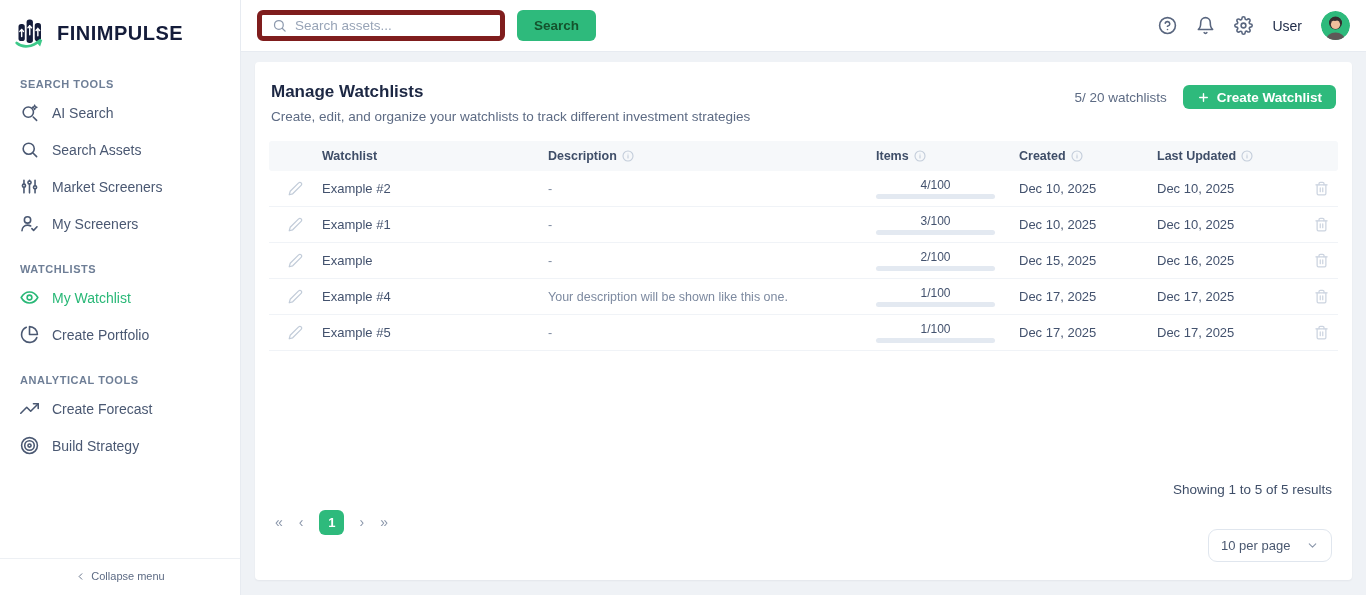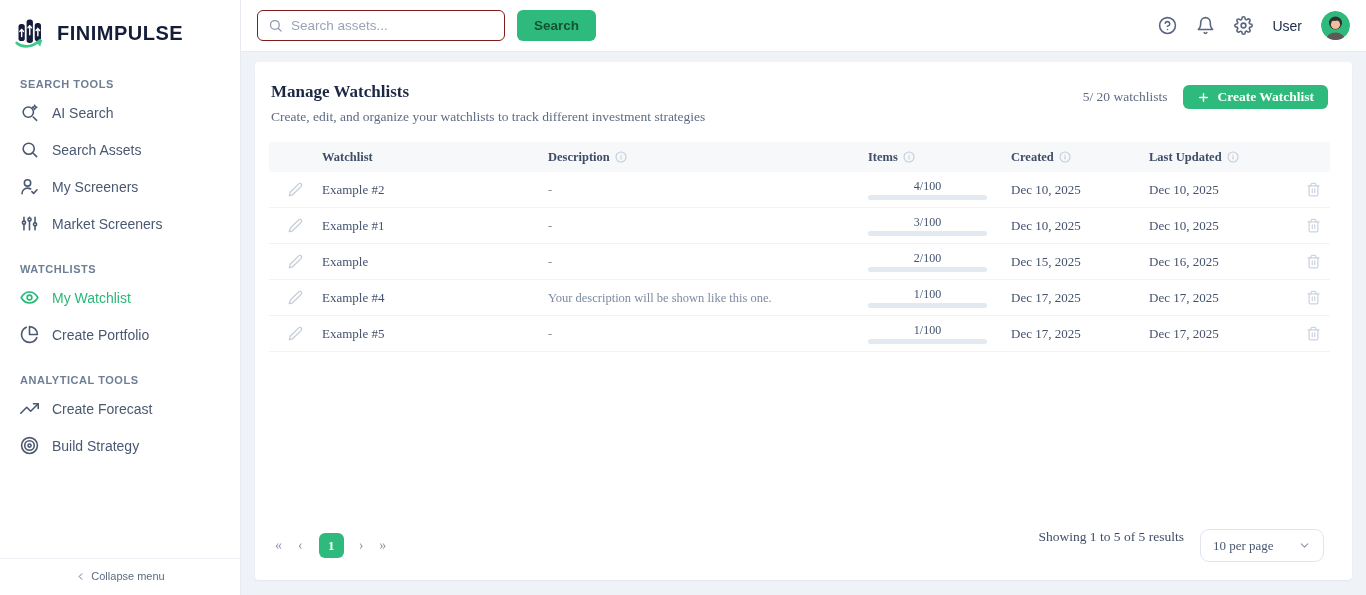--- a/index.html
+++ b/index.html
@@ -16,33 +16,33 @@
   .side-item { display:flex; align-items:center; gap:13px; padding:9px 20px; font-size:14px; color:#4a5872; cursor:pointer; }
   .side-item .ic { width:19px; height:19px; color:#4a5872; display:flex; }
   .side-item.active, .side-item.active .ic { color:#29b877; }
   .ic svg { width:100%; height:100%; display:block; }
   .collapse-row { border-top:1px solid #edf0f4; padding:11px 0 13px; display:flex; align-items:center; justify-content:center; gap:5px; font-size:11px; color:#5d6b84; cursor:pointer; }
   .collapse-row .ic { width:11px; height:11px; color:#5d6b84; }
 
   
   .right-col { flex:1 1 auto; display:flex; flex-direction:column; min-width:0; }
   .topbar { height:52px; flex:0 0 52px; background:#fff; border-bottom:1px solid #e7ebf1; display:flex; align-items:center; padding:0 16px; gap:12px; }
-  .search-box { width:248px; height:31px; border:1px solid #7f1d1d; border-radius:6px; display:flex; align-items:center; gap:8px; padding:0 10px; background:#fff; }
+  .search-box { width:248px; height:31px; border:5px solid #7f1d1d; border-radius:6px; display:flex; align-items:center; gap:8px; padding:0 10px; background:#fff; }
   .search-box .ic { width:15px; height:15px; color:#8d99ad; flex:0 0 15px; }
   .search-box input { border:none; outline:none; flex:1; font-family:inherit; font-size:13.5px; color:#43526e; background:transparent; }
   .search-box input::placeholder { color:#98a4b7; }
   .search-btn { height:31px; padding:0 17px; background:#2eba7c; color:#14532d; border:none; border-radius:6px; font-family:inherit; font-size:13.5px; font-weight:700; cursor:pointer; }
   .topbar-right { margin-left:auto; display:flex; align-items:center; gap:19px; }
   .tb-icon { width:19px; height:19px; color:#59667f; cursor:pointer; }
   .user-label { font-size:14px; color:#222e4b; }
   .avatar { width:29px; height:29px; border-radius:50%; overflow:hidden; cursor:pointer; flex:0 0 29px; }
 
   
   .main { flex:1 1 auto; padding:10px 14px 15px 14px; min-height:0; }
-  .card { background:#fff; border-radius:4px; height:100%; display:flex; flex-direction:column; padding:20px 22px 14px 14px; box-shadow:0 1px 2px rgba(16,24,40,.05);font-family:Liberation Serif, serif; }
+  .card { background:#fff; border-radius:4px; height:100%; display:flex; flex-direction:column; padding:20px 14px 14px 14px; box-shadow:0 1px 2px rgba(16,24,40,.05); }
   .card-header { display:flex; align-items:flex-start; padding:0 2px; }
   .page-title { font-size:17px; font-weight:700; color:#1c2743; }
   .page-subtitle { margin-top:7px; font-size:13.5px; color:#5d6b84; }
   .header-right { margin-left:auto; display:flex; align-items:center; gap:16px; padding-top:3px; }
   .count-label { font-size:13.5px; color:#5d6b84; white-space:nowrap; }
   .create-btn { height:24px; padding:0 14px; background:#2eba7c; color:#fff; border:none; border-radius:6px; font-family:inherit; font-size:13.5px; font-weight:700; display:flex; align-items:center; gap:7px; cursor:pointer; }
   .create-btn .ic { width:13px; height:13px; color:#fff; }
 
   
   .table-wrap { margin-top:17px; }
@@ -64,21 +64,21 @@
   .items-cell { display:flex; flex-direction:column; align-items:stretch; gap:3px; padding-right:24px; }
   .items-label { text-align:center; font-size:12px; color:#43526e; line-height:12px; }
   .progress-track { height:5px; background:#e3e9f1; border-radius:3px; overflow:hidden; }
   .progress-fill { height:100%; background:#2d6fdd; border-radius:3px; }
 
   
   .card-footer { margin-top:auto; display:flex; align-items:center; padding:8px 6px 4px 6px; }
   .pager { display:flex; align-items:center; gap:15px; }
   .pg-btn { font-size:14px; color:#8b97ab; cursor:pointer; line-height:1; letter-spacing:1px; }
   .pg-current { width:25px; height:25px; background:#2eba7c; color:#fff; border-radius:6px; display:flex; align-items:center; justify-content:center; font-size:13px; font-weight:700; cursor:pointer; }
-  .footer-right { margin-left:auto; display:flex; align-items:flex-start; gap:16px; }
+  .footer-right { margin-left:auto; display:flex; align-items:flex-end; gap:32px;flex-direction:column; }
   .showing-text { font-size:13.5px; color:#3f4e68; }
   .per-page { height:33px; min-width:124px; border:1px solid #e0e6ee; border-radius:9px; display:flex; align-items:center; justify-content:space-between; gap:14px; padding:0 12px; font-size:13px; color:#4a5870; cursor:pointer; background:#fff; }
   .per-page .ic { width:13px; height:13px; color:#8b97ab; }
 </style>
 </head>
 <body>
 
 <aside class="sidebar">
   <div class="logo-row">
     <span class="ic logo-mark">
@@ -119,38 +119,38 @@
             <circle cx="11" cy="11" r="7"></circle>
             <path d="M21 21l-4.3-4.3"></path>
           </svg>
         </span>
     <span>Search Assets</span>
   </div>
 
   <div class="side-item">
     <span class="ic">
           <svg viewBox="0 0 24 24" fill="none" stroke="currentColor" stroke-width="2" stroke-linecap="round" stroke-linejoin="round">
-            <circle cx="9.5" cy="7.5" r="4"></circle>
-            <path d="M2.5 21c0-3.9 3.1-7 7-7 1.5 0 2.8.4 4 1.2"></path>
-            <path d="M15 18.5l2.2 2.2 4.3-4.5"></path>
-          </svg>
-        </span>
-    <span>My Screeners</span>
-  </div>
-
-  <div class="side-item">
-    <span class="ic">
-          <svg viewBox="0 0 24 24" fill="none" stroke="currentColor" stroke-width="2" stroke-linecap="round" stroke-linejoin="round">
             <path d="M5 4v5M5 13v7M12 4v1M12 9v11M19 4v7M19 15v5"></path>
             <circle cx="5" cy="11" r="2"></circle>
             <circle cx="12" cy="7" r="2"></circle>
             <circle cx="19" cy="13" r="2"></circle>
           </svg>
         </span>
     <span>Market Screeners</span>
+  </div>
+
+  <div class="side-item">
+    <span class="ic">
+          <svg viewBox="0 0 24 24" fill="none" stroke="currentColor" stroke-width="2" stroke-linecap="round" stroke-linejoin="round">
+            <circle cx="9.5" cy="7.5" r="4"></circle>
+            <path d="M2.5 21c0-3.9 3.1-7 7-7 1.5 0 2.8.4 4 1.2"></path>
+            <path d="M15 18.5l2.2 2.2 4.3-4.5"></path>
+          </svg>
+        </span>
+    <span>My Screeners</span>
   </div>
 
   <div class="side-section-label">WATCHLISTS</div>
 
   <div class="side-item active">
     <span class="ic">
           <svg viewBox="0 0 24 24" fill="none" stroke="currentColor" stroke-width="2" stroke-linecap="round" stroke-linejoin="round">
             <path d="M1.5 12S5.5 5 12 5s10.5 7 10.5 7-4 7-10.5 7S1.5 12 1.5 12z"></path>
             <circle cx="12" cy="12" r="3"></circle>
           </svg>

